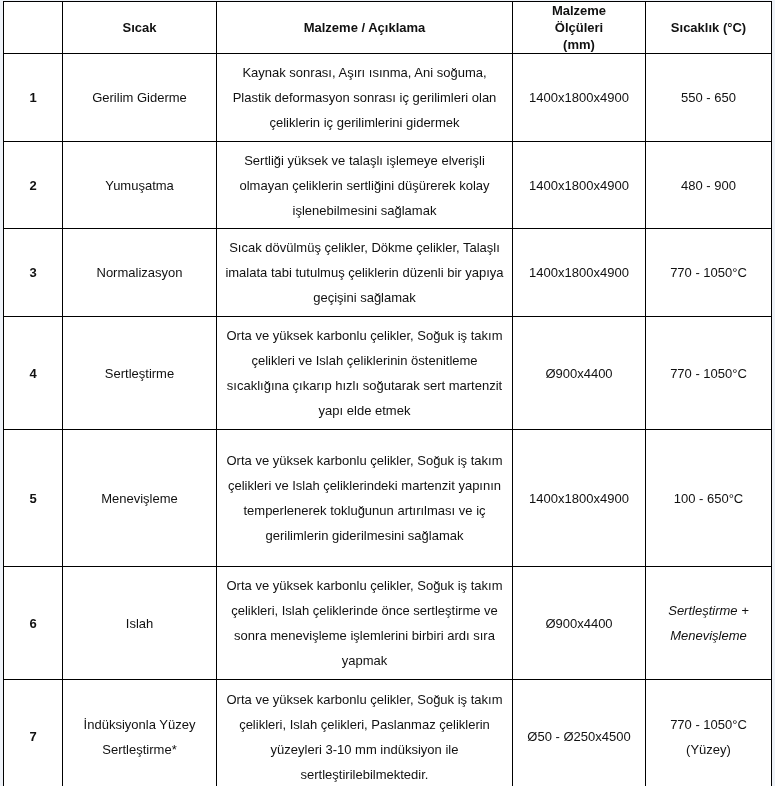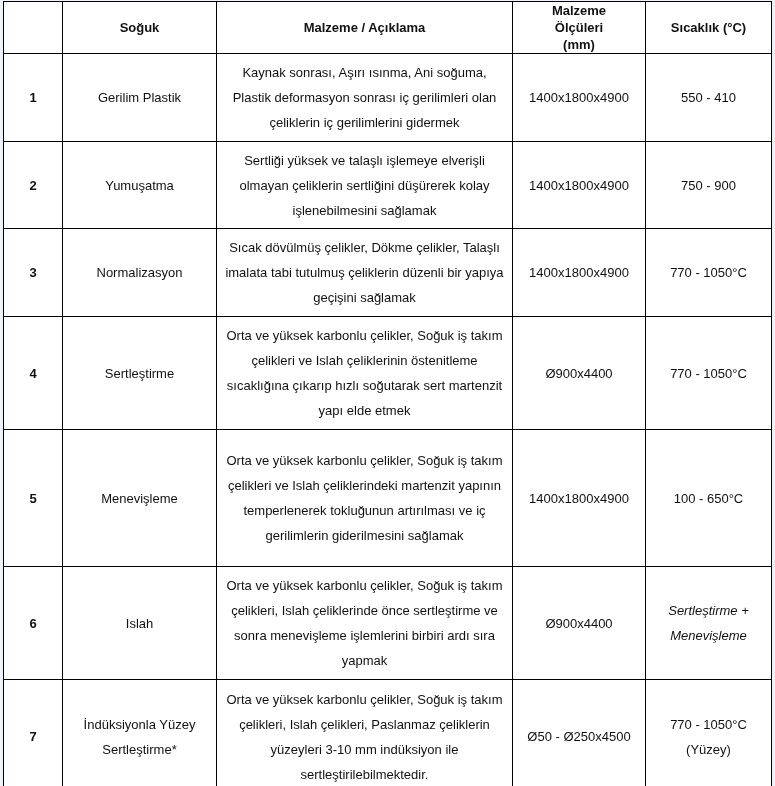--- a/index.html
+++ b/index.html
@@ -70,40 +70,40 @@
     <colgroup>
       <col class="c0">
         <col class="c1">
         <col class="c2">
         <col class="c3">
         <col class="c4">
     </colgroup>
     <thead>
       <tr class="h">
         <th></th>
-        <th>Soğuk</th>
+        <th>Sıcak</th>
         <th>Malzeme / Açıklama</th>
         <th style="padding:0 28px;">Malzeme Ölçüleri (mm)</th>
         <th>Sıcaklık (°C)</th>
       </tr>
     </thead>
     <tbody>
       <tr class="r1">
         <td class="num">1</td>
-        <td>Gerilim Plastik</td>
+        <td>Gerilim Giderme</td>
         <td class="desc">Kaynak sonrası, Aşırı ısınma, Ani soğuma, Plastik deformasyon sonrası iç gerilimleri olan çeliklerin iç gerilimlerini gidermek</td>
         <td>1400x1800x4900</td>
-        <td>550 - 410</td>
+        <td>550 - 650</td>
       </tr>
       <tr class="r2">
         <td class="num">2</td>
         <td>Yumuşatma</td>
         <td class="desc">Sertliği yüksek ve talaşlı işlemeye elverişli olmayan çeliklerin sertliğini düşürerek kolay işlenebilmesini sağlamak</td>
         <td>1400x1800x4900</td>
-        <td>750 - 900</td>
+        <td>480 - 900</td>
       </tr>
       <tr class="r3">
         <td class="num">3</td>
         <td>Normalizasyon</td>
         <td class="desc">Sıcak dövülmüş çelikler, Dökme çelikler, Talaşlı imalata tabi tutulmuş çeliklerin düzenli bir yapıya geçişini sağlamak</td>
         <td>1400x1800x4900</td>
         <td>770 - 1050°C</td>
       </tr>
       <tr class="r4">
         <td class="num">4</td>

